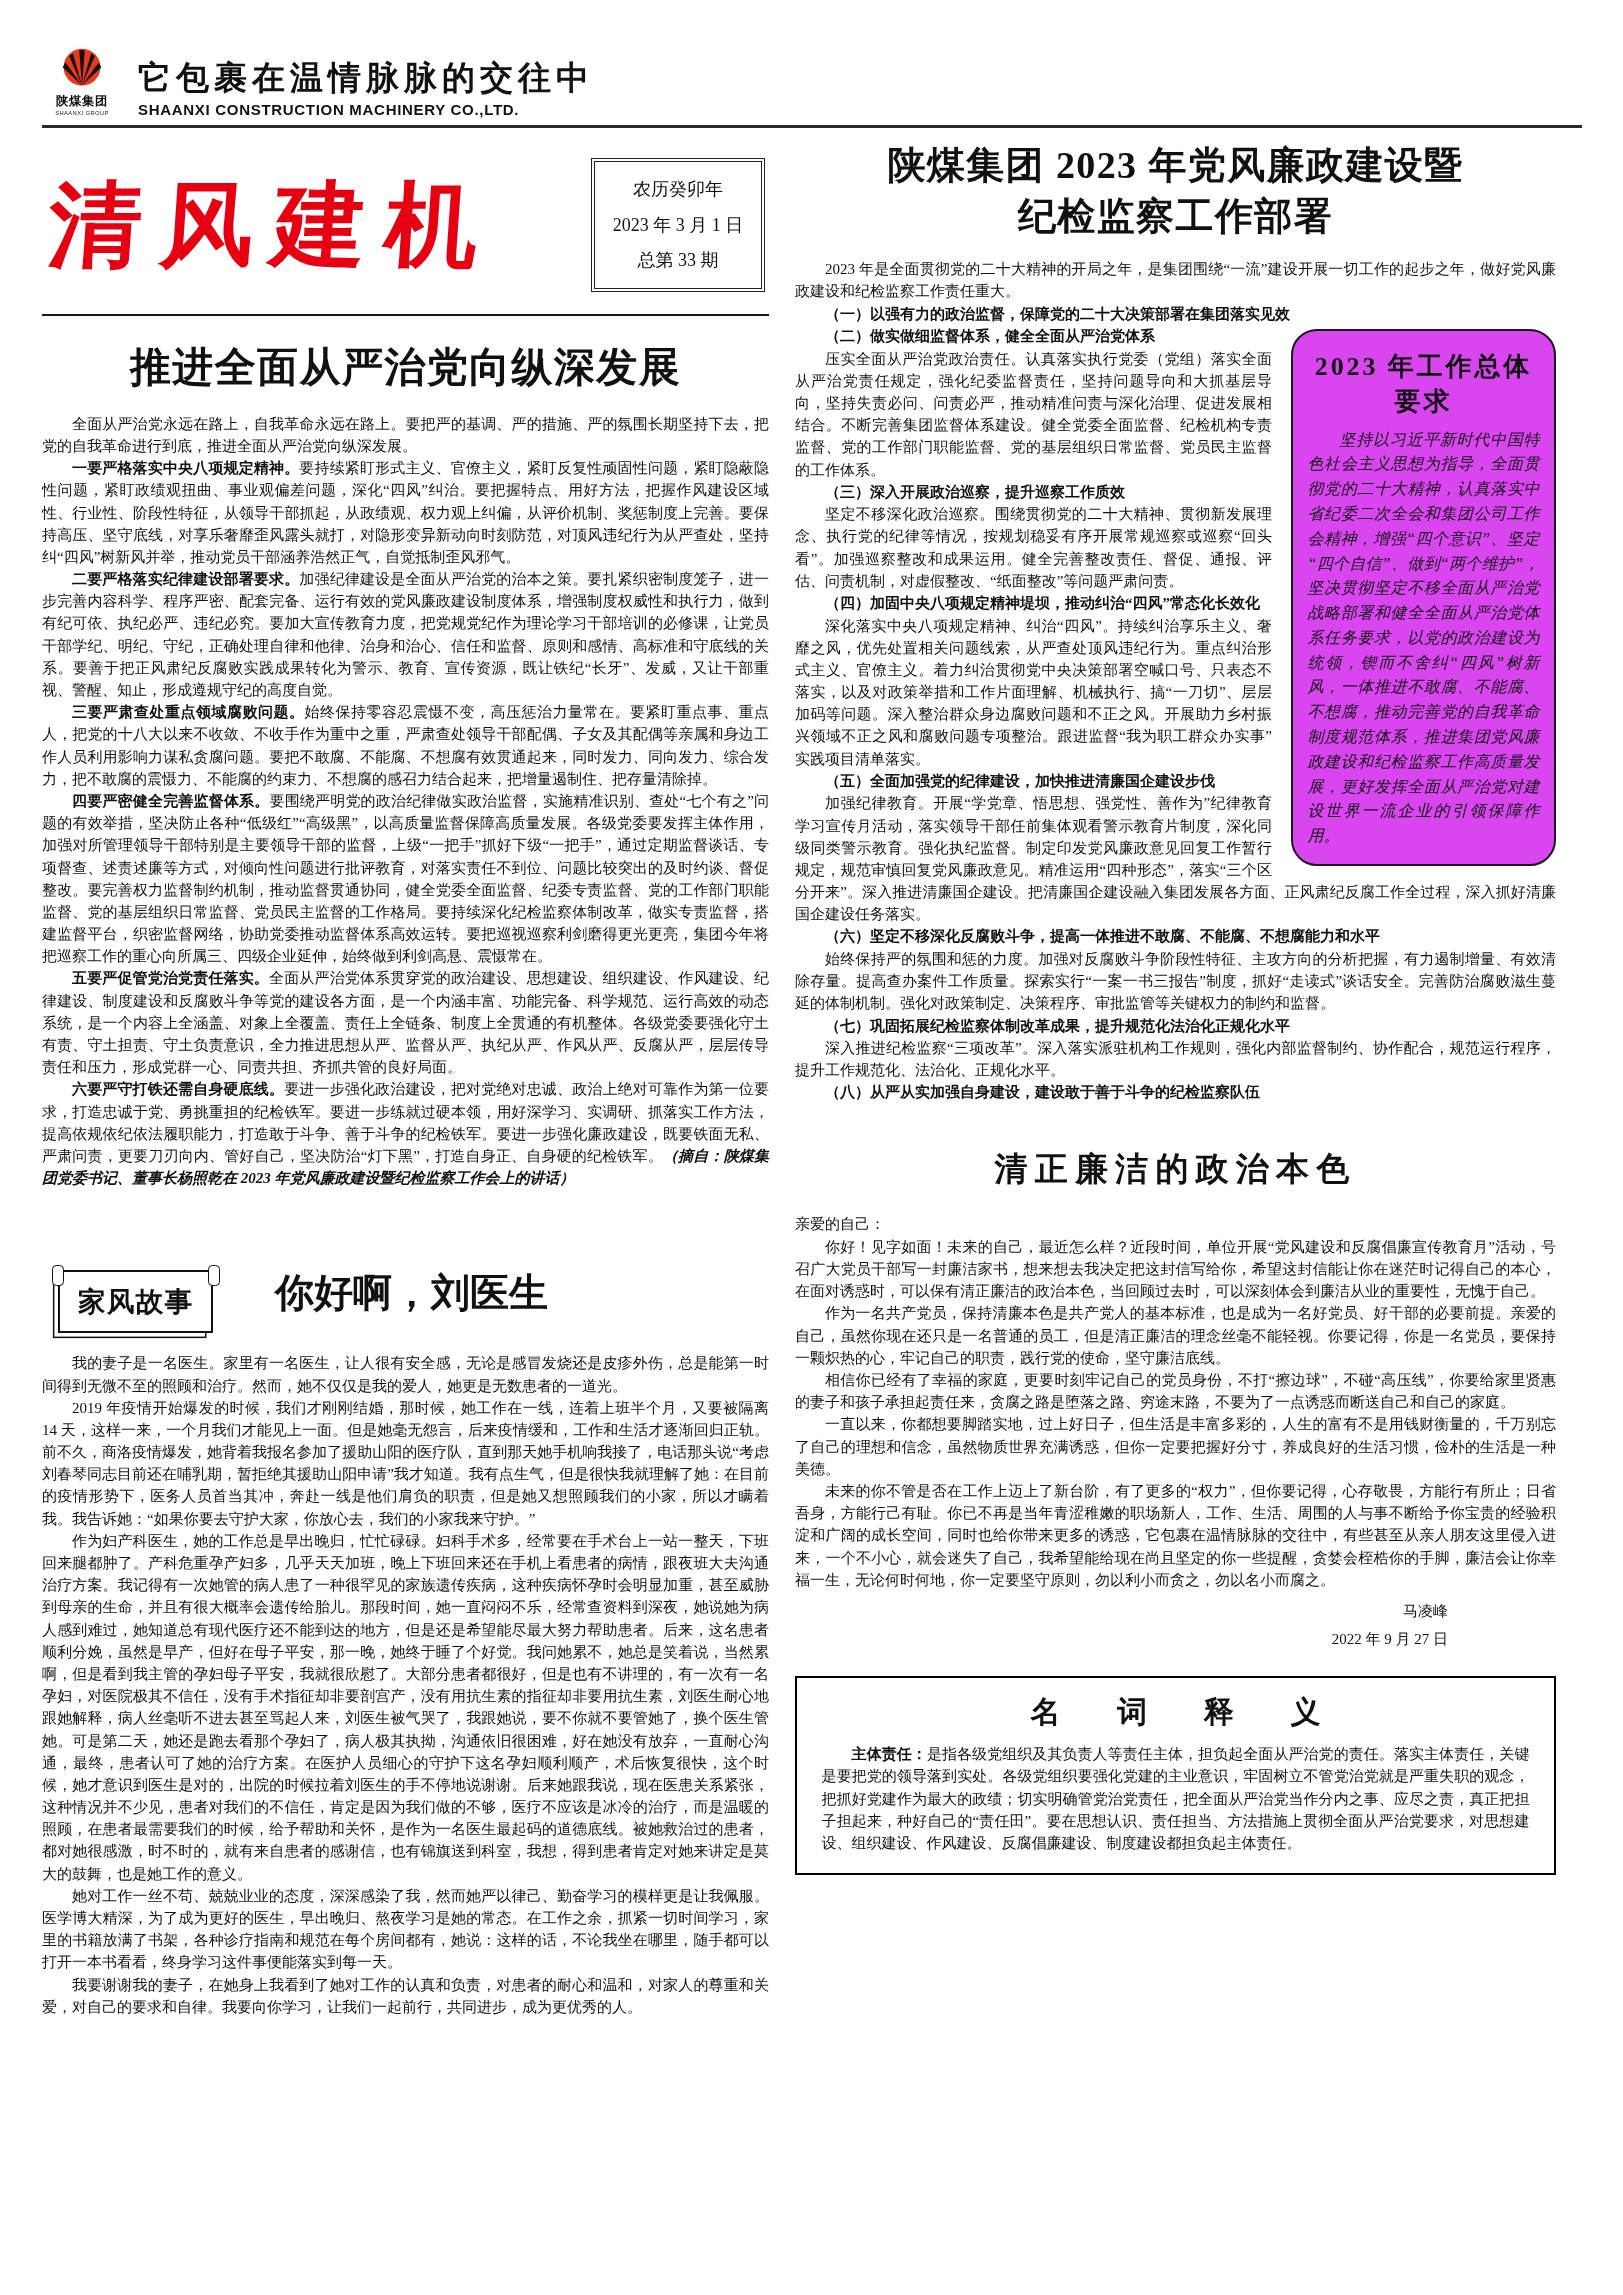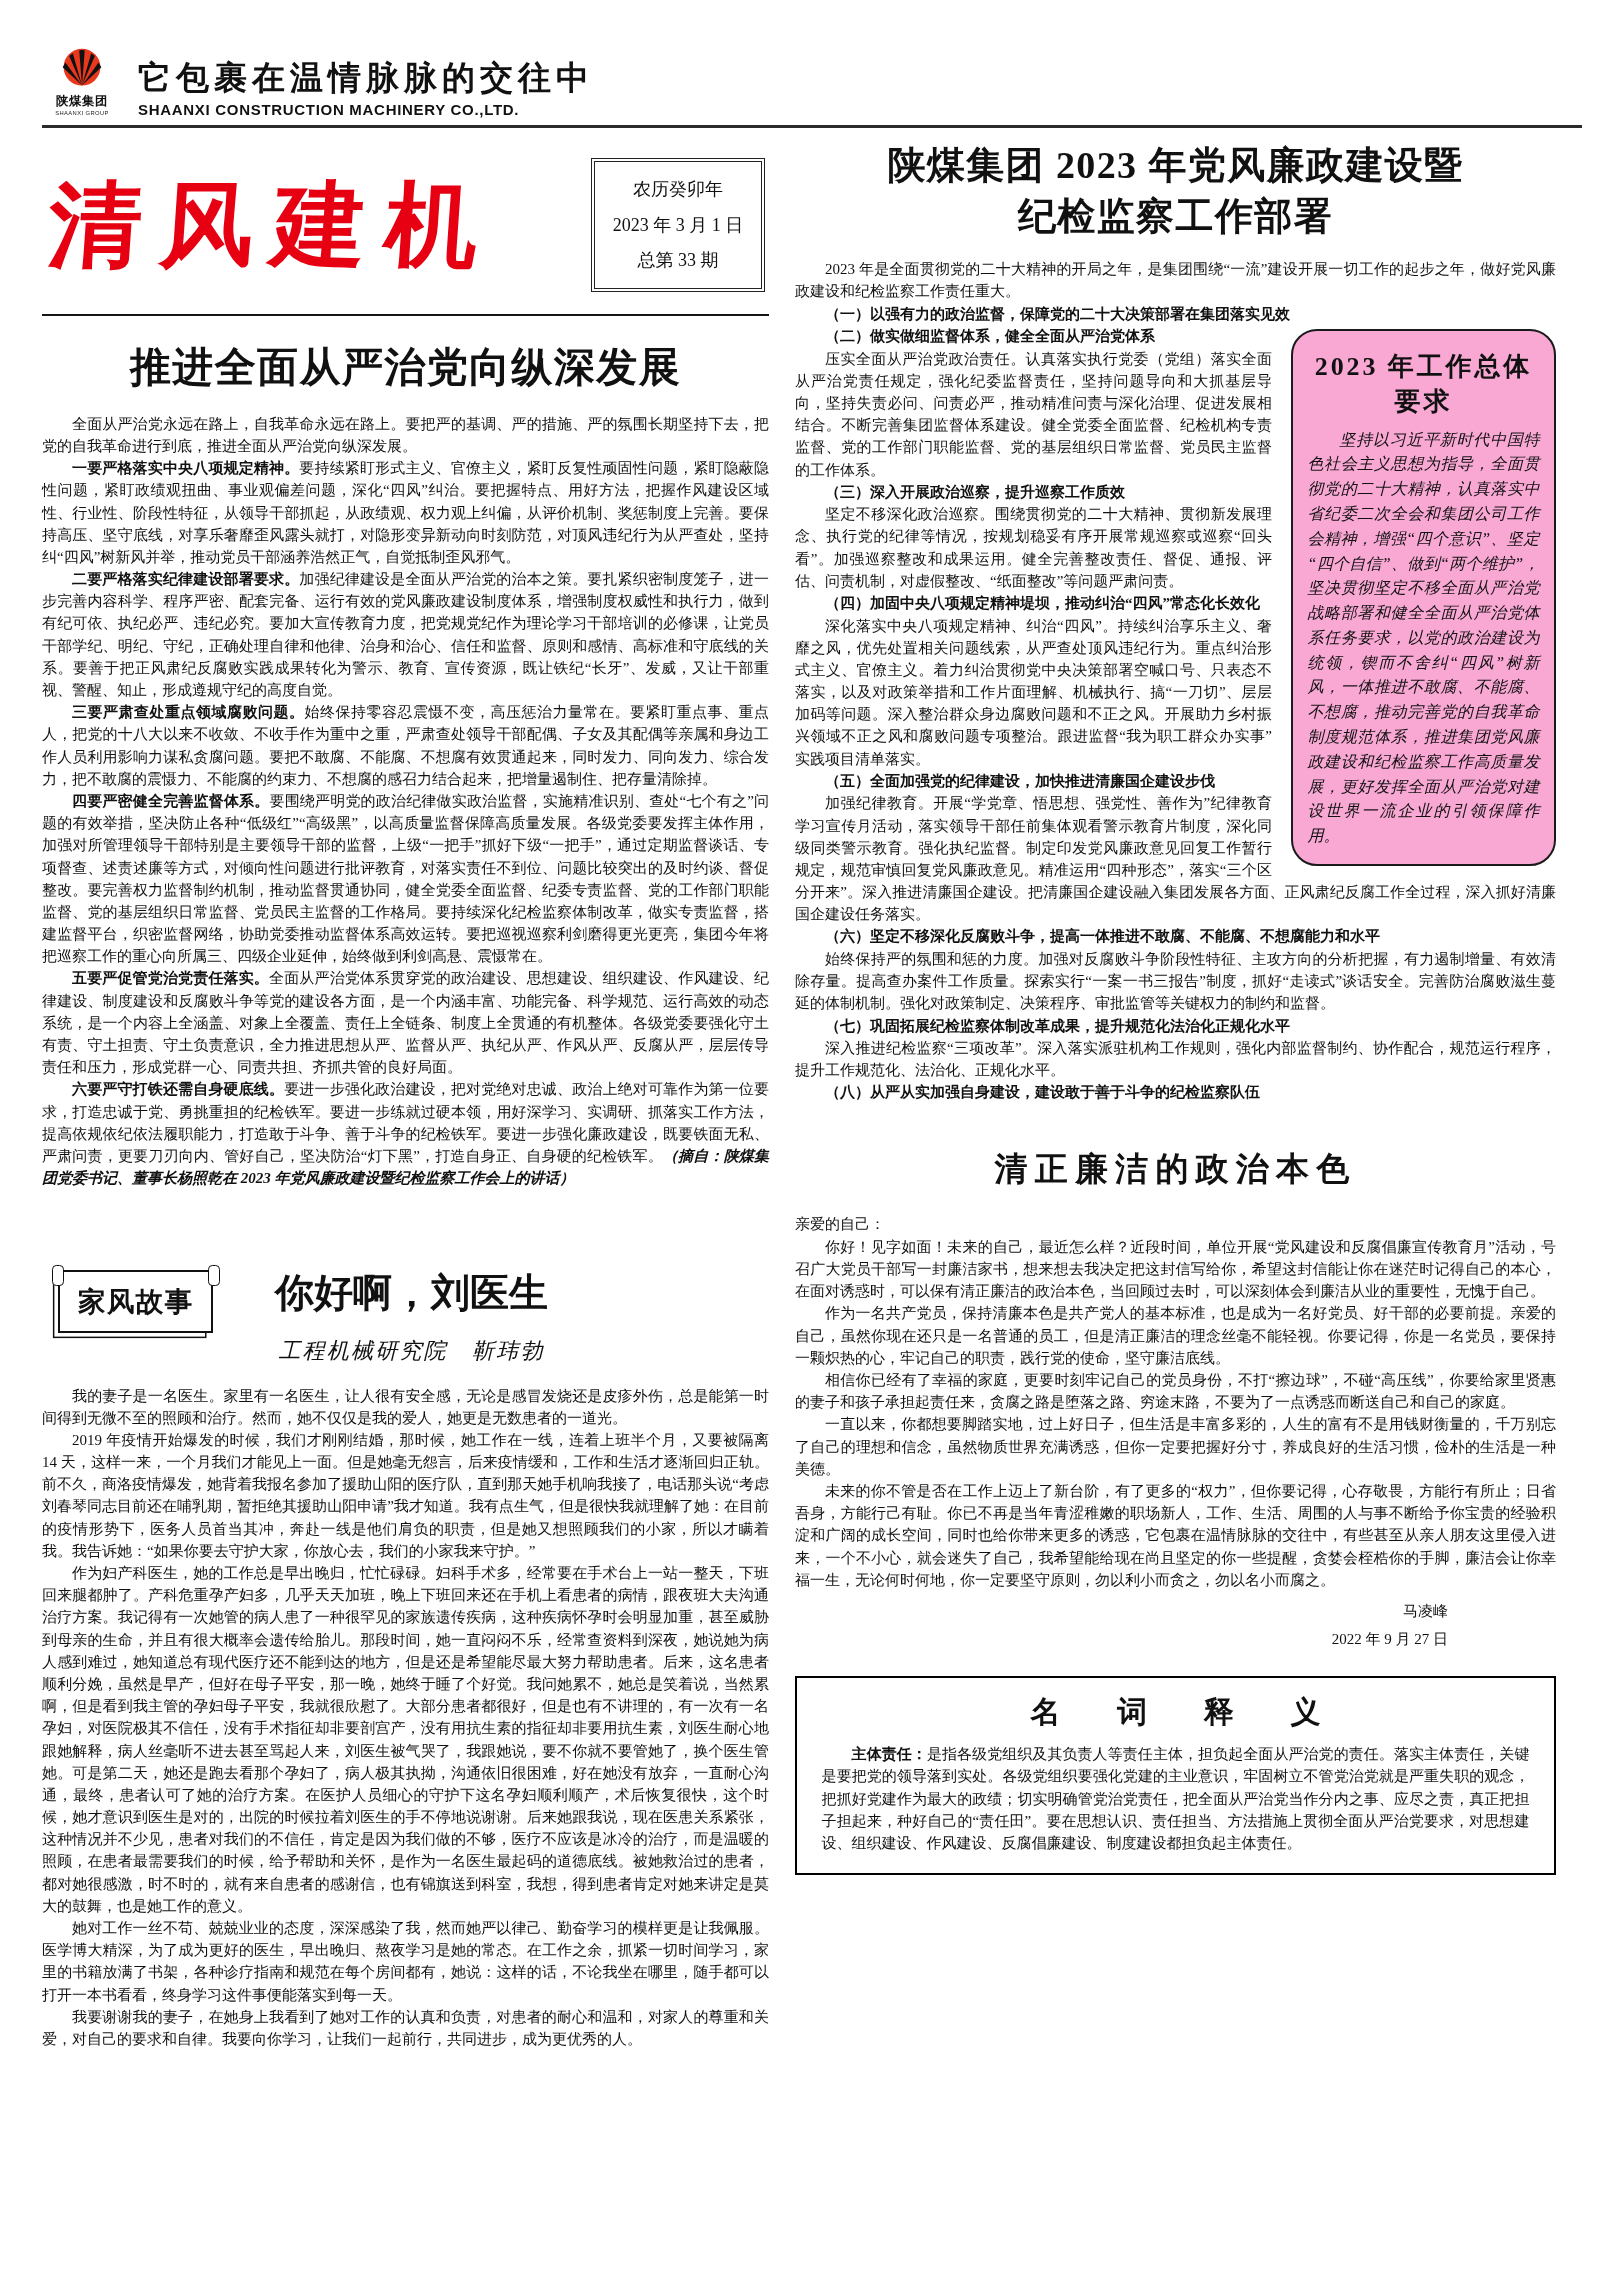--- a/index.html
+++ b/index.html
@@ -38,21 +38,21 @@
   .attrib { font-style:italic; font-weight:bold; }
 
   .article-left-top .a-title { font-size:41px; margin:24.6px 0 17.4px; letter-spacing:1.4px; }
 
   .article-right-top .a-title { font-size:38px; line-height:1.35; letter-spacing:1.4px; }
   .article-right-top { margin-top:7.2px; }
   .article-right-top .a-title.second { margin-bottom:16px; }
 
   
   .req-box { float:right; width:265px; border:2.2px solid #1a1a1a; border-radius:26px; padding:17.4px 14.5px 14.5px;
-             margin:4.3px 0 11.6px 19px; background:#f9a8d4; }
+             margin:4.3px 0 11.6px 19px; background:#d946ef; }
   .req-title { text-align:center; font-weight:bold; font-size:26px; letter-spacing:2.9px; margin-bottom:8.7px; }
   .req-body { font-size:16px; line-height:1.55; text-align:justify; text-indent:2em; font-style:italic; }
 
   
   .article-left-bottom { margin-top:69px; }
   .alb-head { position:relative; min-height:94px;margin-left:12px; }
   .scroll-tag { position:absolute; left:4.3px; top:11.6px; width:155px; padding:11.6px 0; text-align:center;
                 border:2.2px solid #111; background:#fff; box-shadow:-5.8px 5.8px 0 -2.2px #fff, -5.8px 5.8px 0 -0.7px #111; }
   .scroll-tag::before, .scroll-tag::after { content:""; position:absolute; width:10px; height:19px; border:1.4px solid #111; background:#fff; border-radius:4.3px; }
   .scroll-tag::before { left:-8.7px; top:-7.2px; }
@@ -120,21 +120,20 @@
         <p class="body-p"><b class="lead">三要严肃查处重点领域腐败问题。</b><span>始终保持零容忍震慑不变，高压惩治力量常在。要紧盯重点事、重点人，把党的十八大以来不收敛、不收手作为重中之重，严肃查处领导干部配偶、子女及其配偶等亲属和身边工作人员利用影响力谋私贪腐问题。要把不敢腐、不能腐、不想腐有效贯通起来，同时发力、同向发力、综合发力，把不敢腐的震慑力、不能腐的约束力、不想腐的感召力结合起来，把增量遏制住、把存量清除掉。</span></p>
         <p class="body-p"><b class="lead">四要严密健全完善监督体系。</b><span>要围绕严明党的政治纪律做实政治监督，实施精准识别、查处“七个有之”问题的有效举措，坚决防止各种“低级红”“高级黑”，以高质量监督保障高质量发展。各级党委要发挥主体作用，加强对所管理领导干部特别是主要领导干部的监督，上级“一把手”抓好下级“一把手”，通过定期监督谈话、专项督查、述责述廉等方式，对倾向性问题进行批评教育，对落实责任不到位、问题比较突出的及时约谈、督促整改。要完善权力监督制约机制，推动监督贯通协同，健全党委全面监督、纪委专责监督、党的工作部门职能监督、党的基层组织日常监督、党员民主监督的工作格局。要持续深化纪检监察体制改革，做实专责监督，搭建监督平台，织密监督网络，协助党委推动监督体系高效运转。要把巡视巡察利剑磨得更光更亮，集团今年将把巡察工作的重心向所属三、四级企业延伸，始终做到利剑高悬、震慑常在。</span></p>
         <p class="body-p"><b class="lead">五要严促管党治党责任落实。</b><span>全面从严治党体系贯穿党的政治建设、思想建设、组织建设、作风建设、纪律建设、制度建设和反腐败斗争等党的建设各方面，是一个内涵丰富、功能完备、科学规范、运行高效的动态系统，是一个内容上全涵盖、对象上全覆盖、责任上全链条、制度上全贯通的有机整体。各级党委要强化守土有责、守土担责、守土负责意识，全力推进思想从严、监督从严、执纪从严、作风从严、反腐从严，层层传导责任和压力，形成党群一心、同责共担、齐抓共管的良好局面。</span></p>
         <p class="body-p"><b class="lead">六要严守打铁还需自身硬底线。</b><span>要进一步强化政治建设，把对党绝对忠诚、政治上绝对可靠作为第一位要求，打造忠诚于党、勇挑重担的纪检铁军。要进一步练就过硬本领，用好深学习、实调研、抓落实工作方法，提高依规依纪依法履职能力，打造敢于斗争、善于斗争的纪检铁军。要进一步强化廉政建设，既要铁面无私、严肃问责，更要刀刃向内、管好自己，坚决防治“灯下黑”，打造自身正、自身硬的纪检铁军。</span><span class="attrib">（摘自：陕煤集团党委书记、董事长杨照乾在 2023 年党风廉政建设暨纪检监察工作会上的讲话）</span></p>
       </div>
 
       <div class="article-left-bottom">
         <div class="alb-head">
           <div class="scroll-tag"><span>家风故事</span></div>
           <h2 class="a-title alb-title">你好啊，刘医生</h2>
-          <div class="alb-byline">工程机械研究院　靳玮勃</div>
         </div>
         <p class="body-p">我的妻子是一名医生。家里有一名医生，让人很有安全感，无论是感冒发烧还是皮疹外伤，总是能第一时间得到无微不至的照顾和治疗。然而，她不仅仅是我的爱人，她更是无数患者的一道光。</p>
         <p class="body-p">2019 年疫情开始爆发的时候，我们才刚刚结婚，那时候，她工作在一线，连着上班半个月，又要被隔离 14 天，这样一来，一个月我们才能见上一面。但是她毫无怨言，后来疫情缓和，工作和生活才逐渐回归正轨。前不久，商洛疫情爆发，她背着我报名参加了援助山阳的医疗队，直到那天她手机响我接了，电话那头说“考虑刘春琴同志目前还在哺乳期，暂拒绝其援助山阳申请”我才知道。我有点生气，但是很快我就理解了她：在目前的疫情形势下，医务人员首当其冲，奔赴一线是他们肩负的职责，但是她又想照顾我们的小家，所以才瞒着我。我告诉她：“如果你要去守护大家，你放心去，我们的小家我来守护。”</p>
         <p class="body-p">作为妇产科医生，她的工作总是早出晚归，忙忙碌碌。妇科手术多，经常要在手术台上一站一整天，下班回来腿都肿了。产科危重孕产妇多，几乎天天加班，晚上下班回来还在手机上看患者的病情，跟夜班大夫沟通治疗方案。我记得有一次她管的病人患了一种很罕见的家族遗传疾病，这种疾病怀孕时会明显加重，甚至威胁到母亲的生命，并且有很大概率会遗传给胎儿。那段时间，她一直闷闷不乐，经常查资料到深夜，她说她为病人感到难过，她知道总有现代医疗还不能到达的地方，但是还是希望能尽最大努力帮助患者。后来，这名患者顺利分娩，虽然是早产，但好在母子平安，那一晚，她终于睡了个好觉。我问她累不，她总是笑着说，当然累啊，但是看到我主管的孕妇母子平安，我就很欣慰了。大部分患者都很好，但是也有不讲理的，有一次有一名孕妇，对医院极其不信任，没有手术指征却非要剖宫产，没有用抗生素的指征却非要用抗生素，刘医生耐心地跟她解释，病人丝毫听不进去甚至骂起人来，刘医生被气哭了，我跟她说，要不你就不要管她了，换个医生管她。可是第二天，她还是跑去看那个孕妇了，病人极其执拗，沟通依旧很困难，好在她没有放弃，一直耐心沟通，最终，患者认可了她的治疗方案。在医护人员细心的守护下这名孕妇顺利顺产，术后恢复很快，这个时候，她才意识到医生是对的，出院的时候拉着刘医生的手不停地说谢谢。后来她跟我说，现在医患关系紧张，这种情况并不少见，患者对我们的不信任，肯定是因为我们做的不够，医疗不应该是冰冷的治疗，而是温暖的照顾，在患者最需要我们的时候，给予帮助和关怀，是作为一名医生最起码的道德底线。被她救治过的患者，都对她很感激，时不时的，就有来自患者的感谢信，也有锦旗送到科室，我想，得到患者肯定对她来讲定是莫大的鼓舞，也是她工作的意义。</p>
         <p class="body-p">她对工作一丝不苟、兢兢业业的态度，深深感染了我，然而她严以律己、勤奋学习的模样更是让我佩服。医学博大精深，为了成为更好的医生，早出晚归、熬夜学习是她的常态。在工作之余，抓紧一切时间学习，家里的书籍放满了书架，各种诊疗指南和规范在每个房间都有，她说：这样的话，不论我坐在哪里，随手都可以打开一本书看看，终身学习这件事便能落实到每一天。</p>
         <p class="body-p">我要谢谢我的妻子，在她身上我看到了她对工作的认真和负责，对患者的耐心和温和，对家人的尊重和关爱，对自己的要求和自律。我要向你学习，让我们一起前行，共同进步，成为更优秀的人。</p>
       </div>
     </div>
 
     <div class="col-right">

